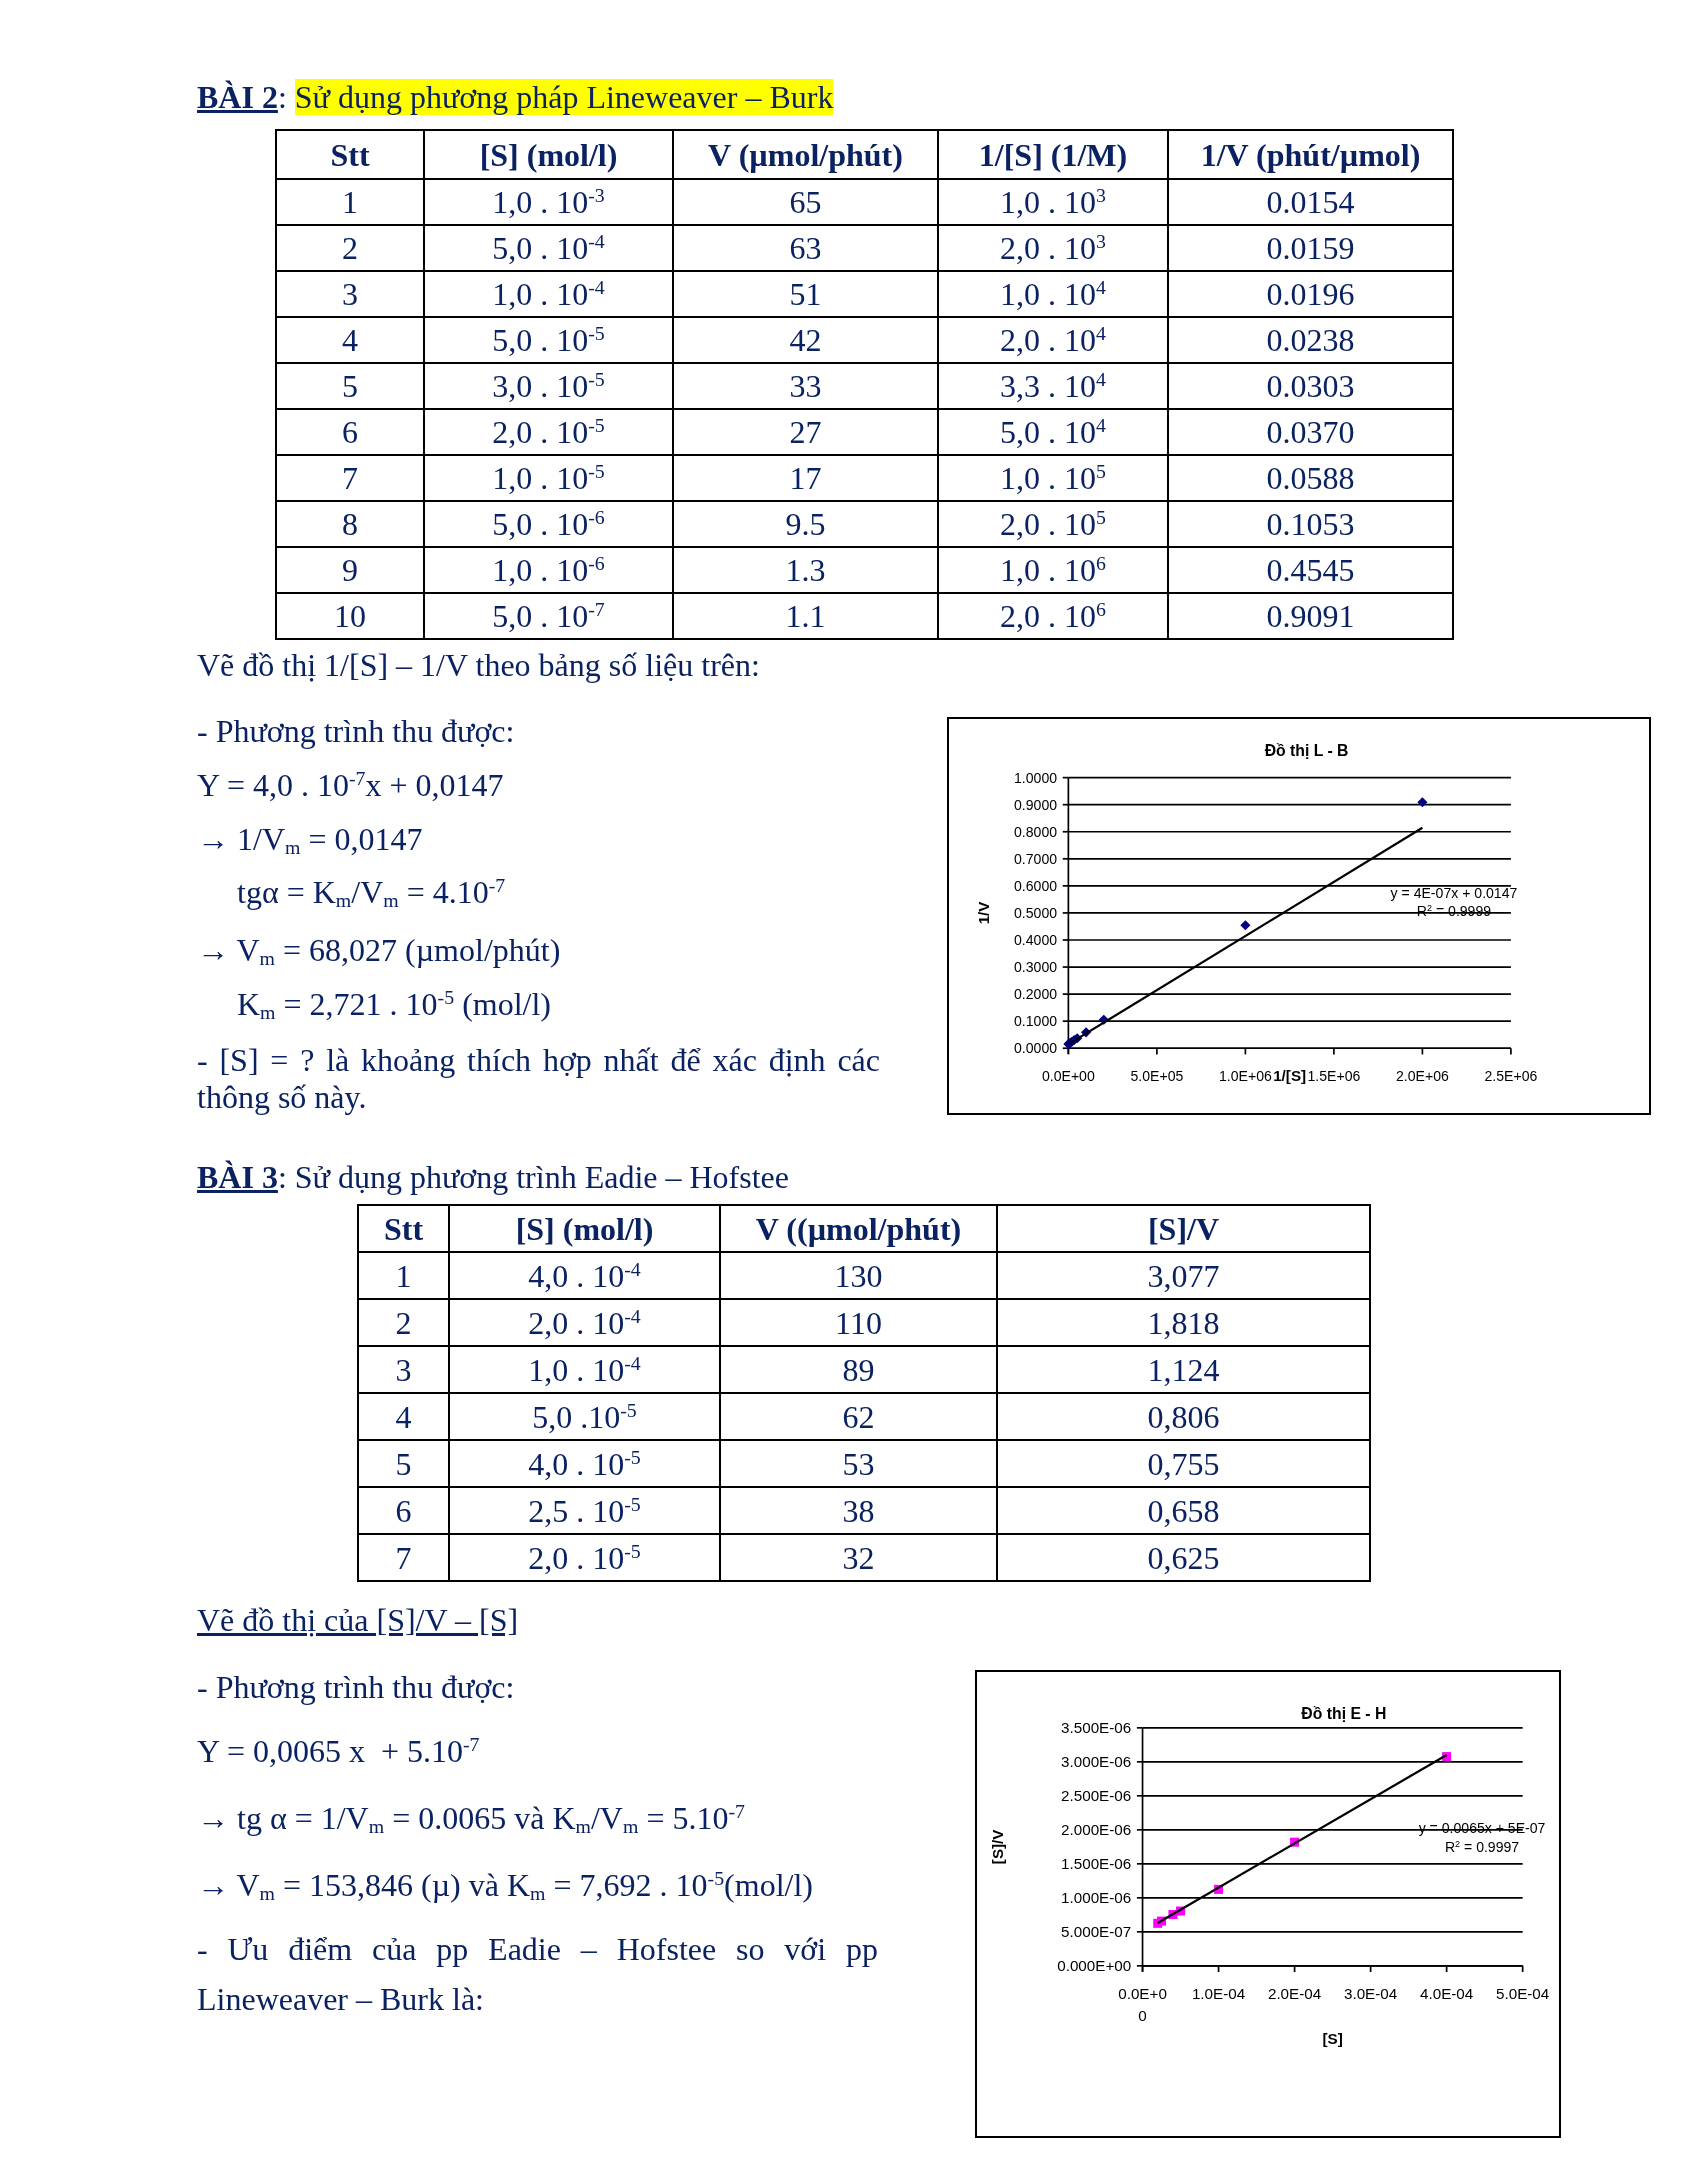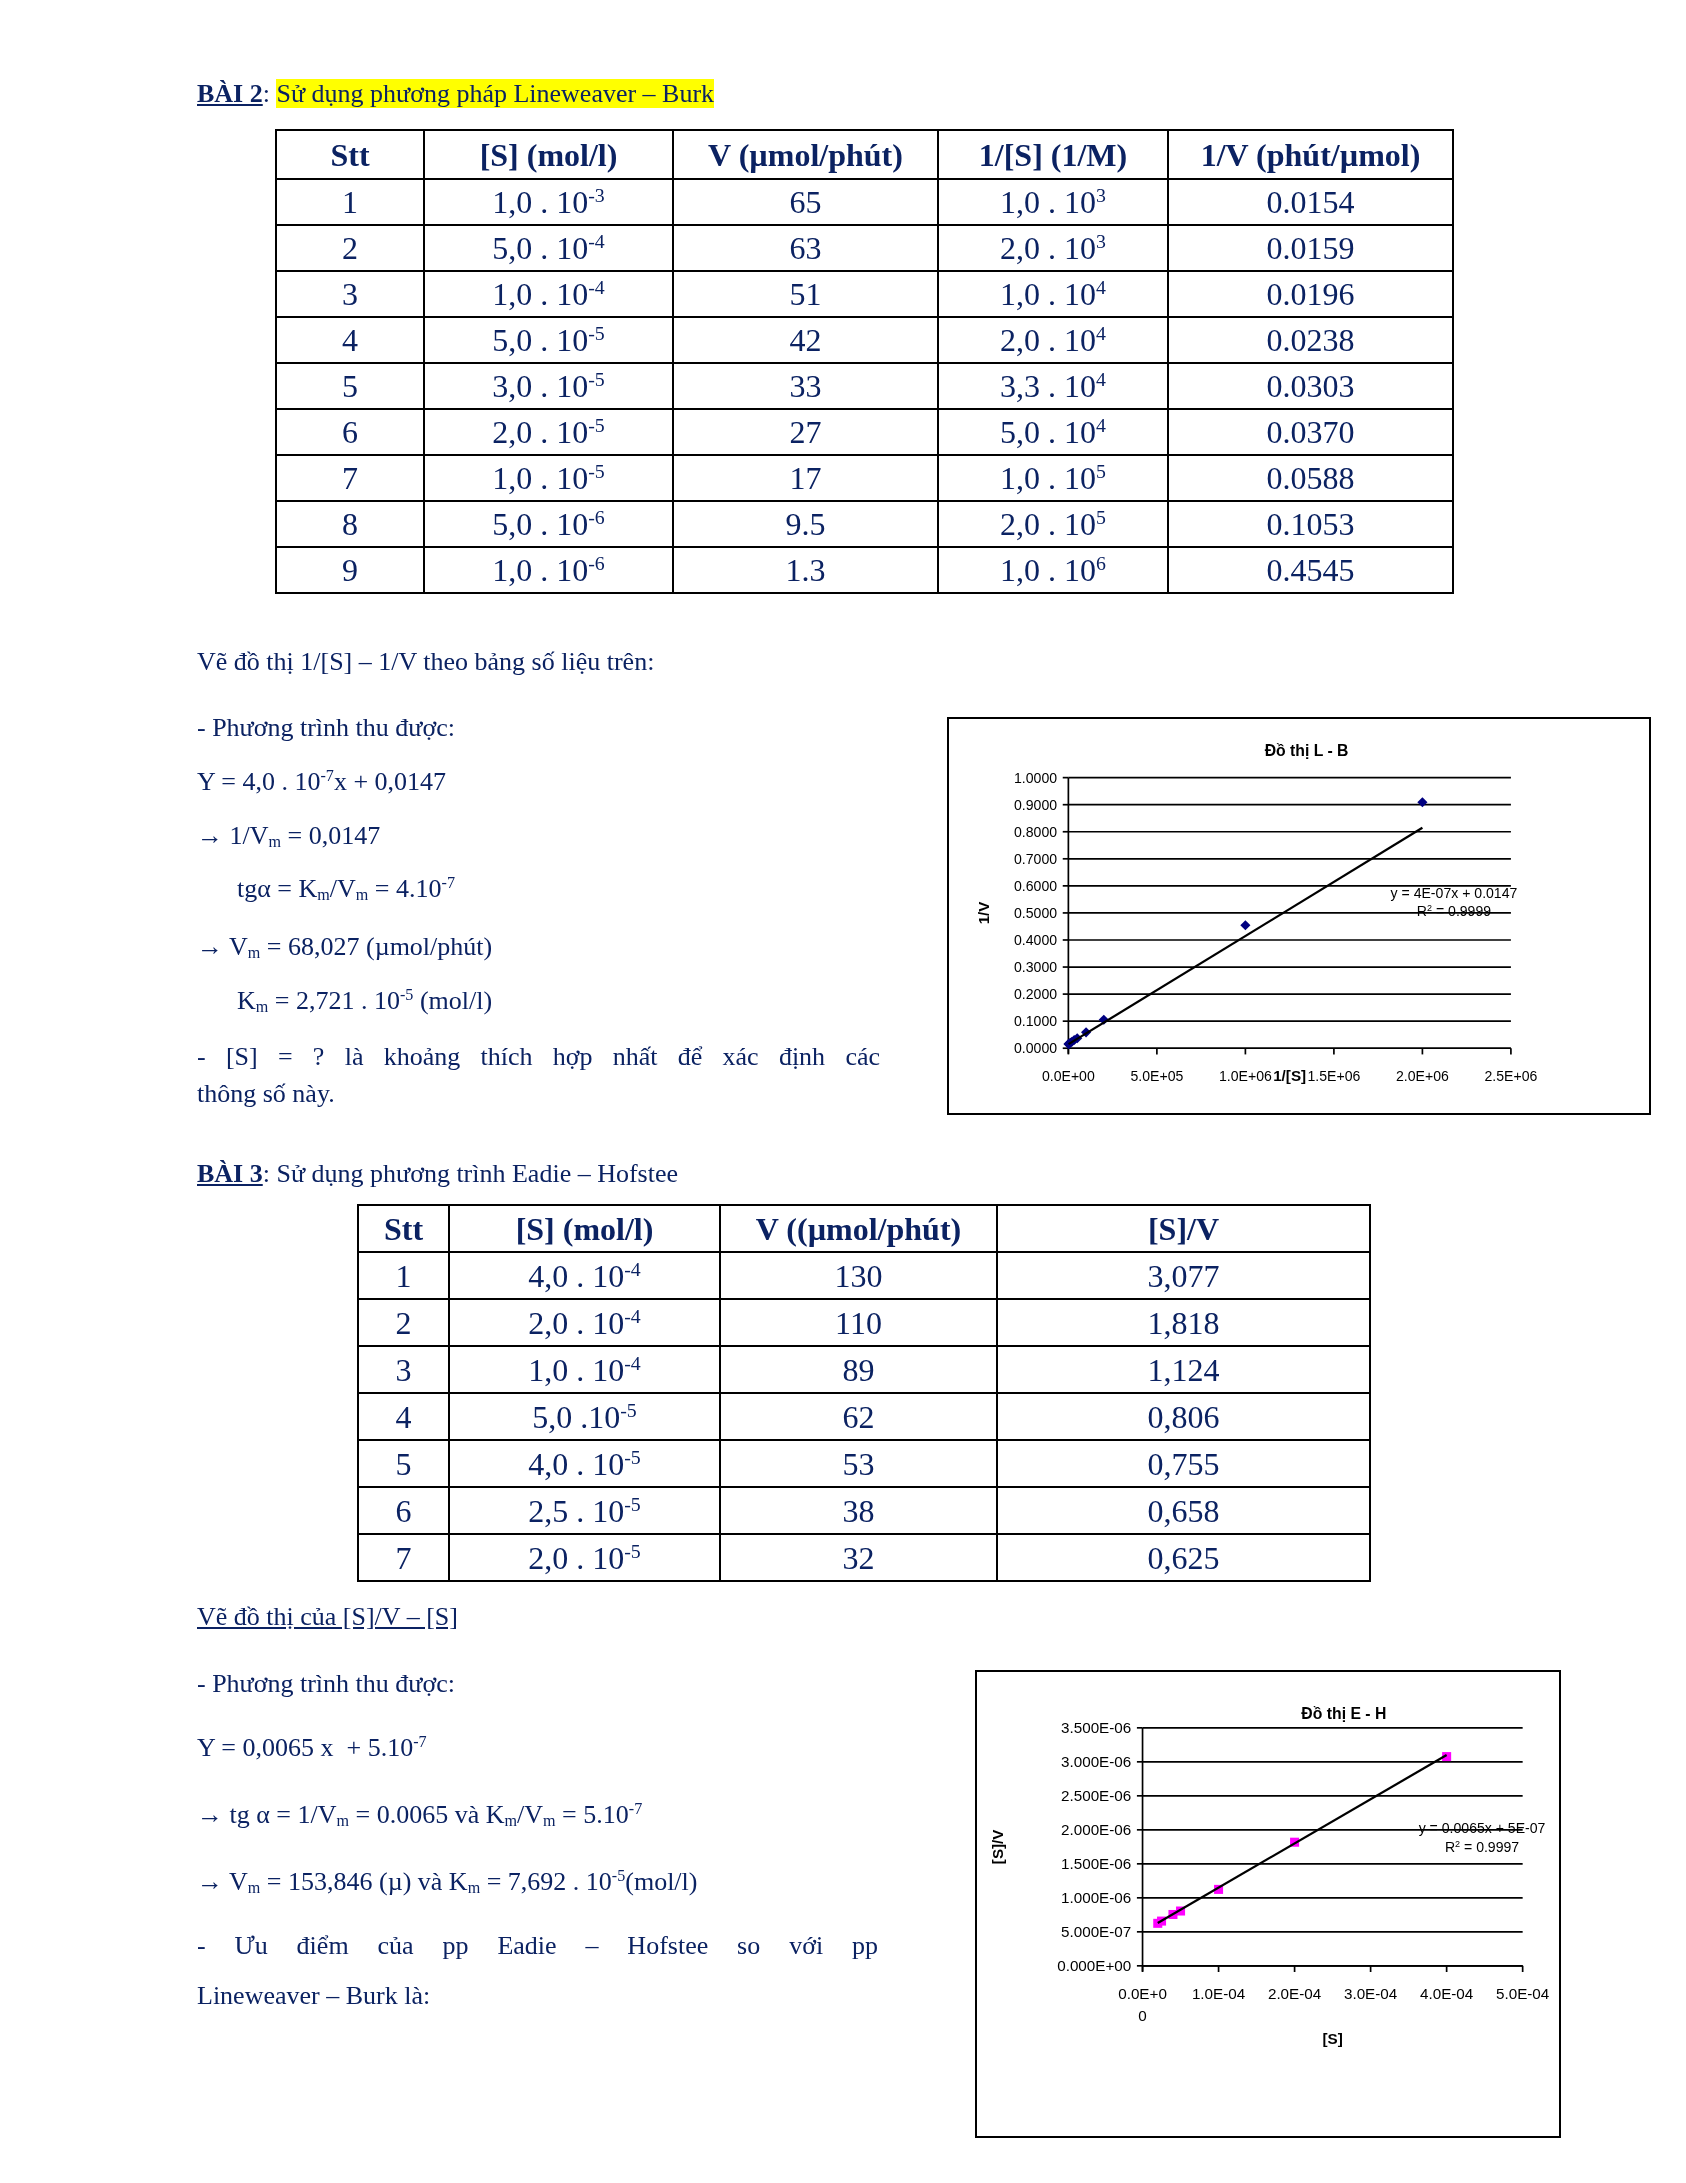--- a/index.html
+++ b/index.html
@@ -1,18 +1,18 @@
 <!DOCTYPE html>
 <html style="font-size:9px"><head>
 <meta charset="utf-8">
 <style>
   html, body { margin:0; padding:0; background:#ffffff; }
   body { width:1687px; height:2183px; position:relative; overflow:hidden;
          font-family:"Liberation Serif", serif; color:#0b2262; }
-  .line { position:absolute; left:197px; font-size:26px; line-height:1; white-space:nowrap; }
+  .line { position:absolute; left:197px; font-size:32px; line-height:1; white-space:nowrap; }
   .line sup { font-size:0.62em; vertical-align:0.55em; line-height:0; }
   .line sub { font-size:0.62em; vertical-align:-0.18em; line-height:0; }
   .indent { left:237px; }
   .heading b.title { font-weight:bold; text-decoration:underline; }
   .hl { background:#ffff00; }
   table.grid { position:absolute; border-collapse:collapse; table-layout:fixed; }
   table.grid td, table.grid th { border:2.8px solid #000; text-align:center; padding:0;
       font-size:32px; line-height:1; color:#0b2262; font-family:"Liberation Serif", serif; overflow:hidden; white-space:nowrap; }
   table.grid th { font-weight:bold; }
   table.grid td { font-weight:normal; }
@@ -102,20 +102,27 @@
         <td><span>9.5</span></td>
         <td><span>2,0 . 10</span><sup>5</sup></td>
         <td><span>0.1053</span></td>
       </tr>
       <tr style="height: 46px;">
         <td><span>9</span></td>
         <td><span>1,0 . 10</span><sup>-6</sup></td>
         <td><span>1.3</span></td>
         <td><span>1,0 . 10</span><sup>6</sup></td>
         <td><span>0.4545</span></td>
+      </tr>
+      <tr style="height: 46px;">
+        <td><span>10</span></td>
+        <td><span>5,0 . 10</span><sup>-7</sup></td>
+        <td><span>1.1</span></td>
+        <td><span>2,0 . 10</span><sup>6</sup></td>
+        <td><span>0.9091</span></td>
       </tr>
     </tbody>
 </table>
 
 <div class="line" style="top:649px;">Vẽ đồ thị 1/[S] – 1/V theo bảng số liệu trên:</div>
 <div class="line" style="top:715px;">- Phương trình thu được:</div>
 <div class="line" style="top:769px;">
   <span>Y = 4,0 . 10</span><sup>-7</sup><span>x + 0,0147</span>
 </div>
 <div class="line" style="top:823px;">

